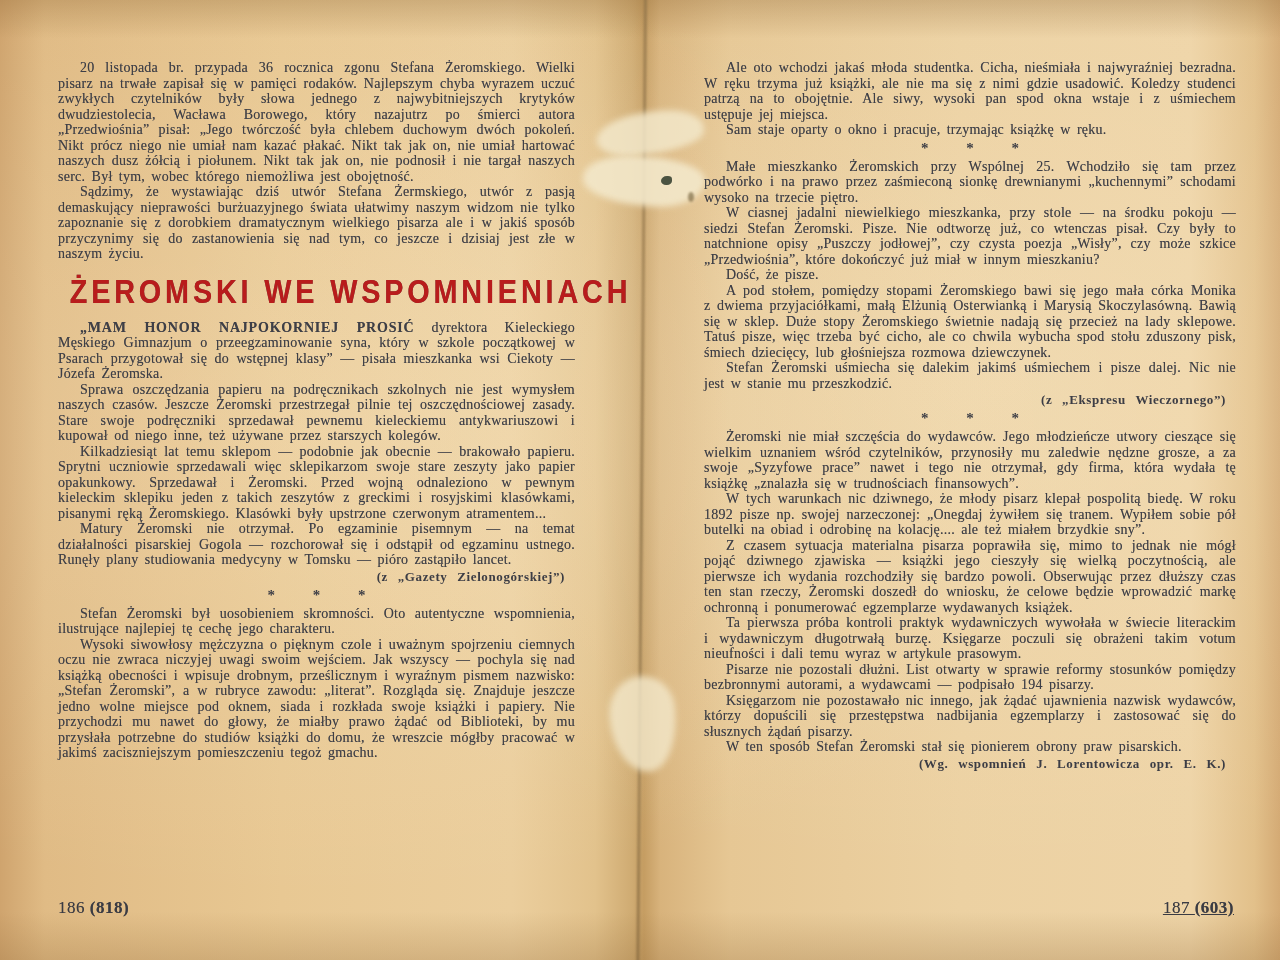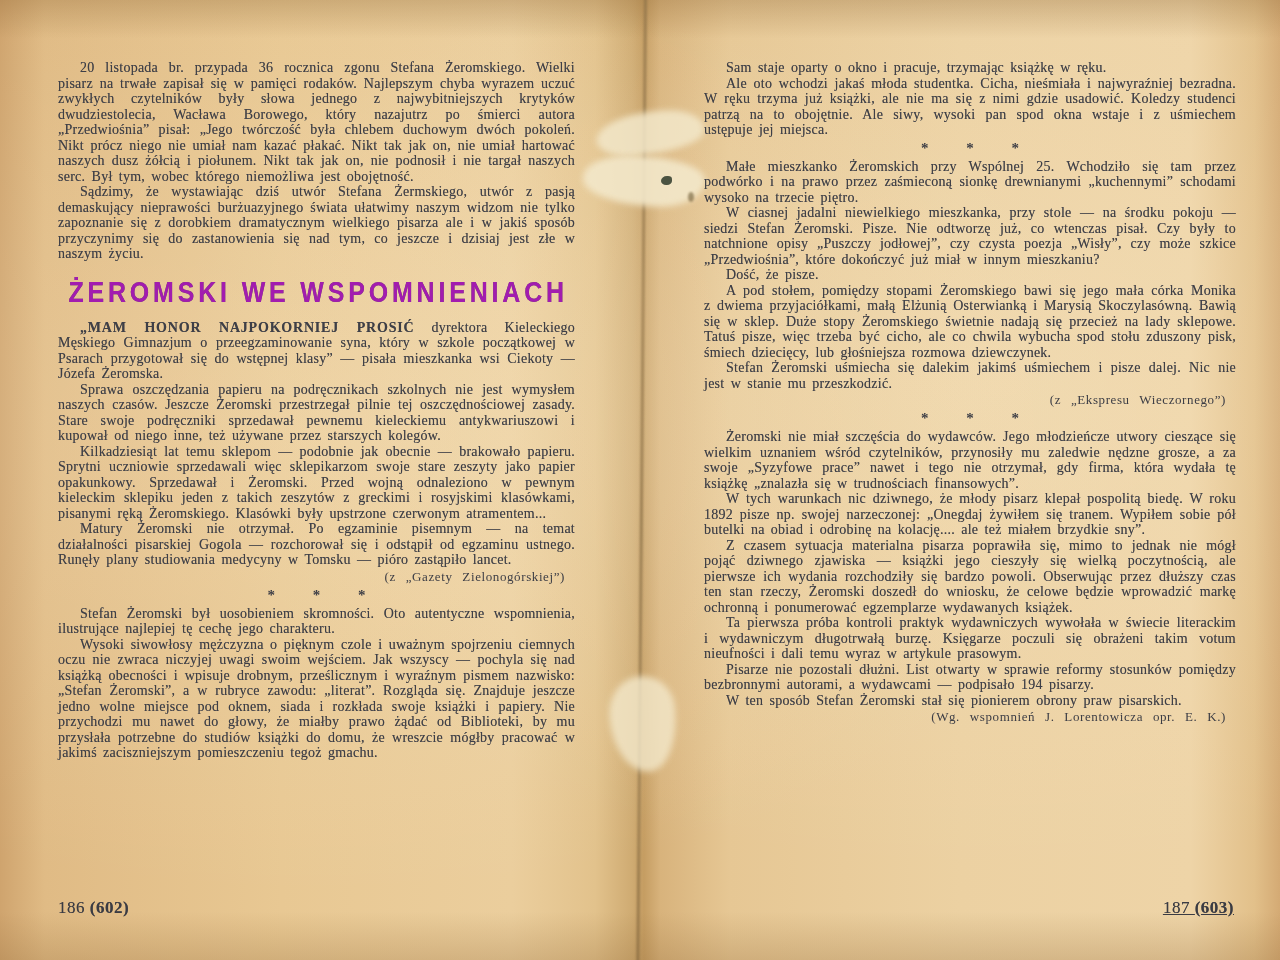--- a/index.html
+++ b/index.html
@@ -41,29 +41,29 @@
     margin:0;text-align:justify;text-indent:22px;
     font-size:14px;line-height:15.5px;
     word-spacing:2.5px;letter-spacing:0.25px;
     text-shadow:0 0 0.5px rgba(62,63,71,0.55);
   }
   .bold-lead{font-weight:bold;letter-spacing:0.8px;}
 
   .article-heading{
     margin:13px 0 11px;text-align:center;
     font-family:"Liberation Sans","DejaVu Sans",sans-serif;
-    font-weight:800;font-size:26px;line-height:34px;color:#a21caf;
+    font-weight:800;font-size:30px;line-height:34px;color:#b91c1c;
     letter-spacing:4px;white-space:nowrap;
   }
   .article-heading .stretch{display:inline-block;transform:scale(0.96,1.12);transform-origin:center;
     text-shadow:0 0 0.6px rgba(44,45,52,0.7);}
 
   .source{
     margin:1px 0 1px;text-align:right;padding-right:10px;
-    font-size:13px;line-height:16px;font-weight:normal;
+    font-size:13px;line-height:16px;font-weight:bold;
     word-spacing:6px;letter-spacing:0.6px;color:#3c3d45;
   }
   .separator{
     margin:2px 0 3px;text-align:center;
     font-size:15px;line-height:16px;word-spacing:34px;color:#3c3d45;font-weight:bold;
   }
   .page-num{
     position:absolute;top:838px;font-size:17px;letter-spacing:0.5px;color:#3a3b43;
     text-shadow:0 0 0.5px rgba(58,59,67,0.55);
   }
@@ -93,41 +93,42 @@
   <p class="body-p">Sprawa oszczędzania papieru na podręcznikach szkolnych nie jest wymysłem naszych czasów. Jeszcze Żeromski przestrzegał pilnie tej oszczędnościowej zasady. Stare swoje podręczniki sprzedawał pewnemu kieleckiemu antykwariuszowi i kupował od niego inne, też używane przez starszych kolegów.</p>
   <p class="body-p">Kilkadziesiąt lat temu sklepom — podobnie jak obecnie — brakowało papieru. Sprytni uczniowie sprzedawali więc sklepikarzom swoje stare zeszyty jako papier opakunkowy. Sprzedawał i Żeromski. Przed wojną odnaleziono w pewnym kieleckim sklepiku jeden z takich zeszytów z greckimi i rosyjskimi klasówkami, pisanymi ręką Żeromskiego. Klasówki były upstrzone czerwonym atramentem...</p>
   <p class="body-p">Matury Żeromski nie otrzymał. Po egzaminie pisemnym — na temat działalności pisarskiej Gogola — rozchorował się i odstąpił od egzaminu ustnego. Runęły plany studiowania medycyny w Tomsku — pióro zastąpiło lancet.</p>
 
   <div class="source">(z „Gazety Zielonogórskiej”)</div>
   <div class="separator">* * *</div>
 
   <p class="body-p">Stefan Żeromski był uosobieniem skromności. Oto autentyczne wspomnienia, ilustrujące najlepiej tę cechę jego charakteru.</p>
   <p class="body-p">Wysoki siwowłosy mężczyzna o pięknym czole i uważnym spojrzeniu ciemnych oczu nie zwraca niczyjej uwagi swoim wejściem. Jak wszyscy — pochyla się nad książką obecności i wpisuje drobnym, prześlicznym i wyraźnym pismem nazwisko: „Stefan Żeromski”, a w rubryce zawodu: „literat”. Rozgląda się. Znajduje jeszcze jedno wolne miejsce pod oknem, siada i rozkłada swoje książki i papiery. Nie przychodzi mu nawet do głowy, że miałby prawo żądać od Biblioteki, by mu przysłała potrzebne do studiów książki do domu, że wreszcie mógłby pracować w jakimś zaciszniejszym pomieszczeniu tegoż gmachu.</p>
 
-  <div class="page-num"><span>186 </span><span class="bold">(602)</span></div>
+  <div class="page-num"><span>186 </span><span class="bold">(818)</span></div>
 </div>
 
 <div class="page right">
+  <p class="body-p">Ale oto wchodzi jakaś młoda studentka. Cicha, nieśmiała i najwyraźniej bezradna. W ręku trzyma już książki, ale nie ma się z nimi gdzie usadowić. Koledzy studenci patrzą na to obojętnie. Ale siwy, wysoki pan spod okna wstaje i z uśmiechem ustępuje jej miejsca.</p>
   <p class="body-p">Sam staje oparty o okno i pracuje, trzymając książkę w ręku.</p>
-  <p class="body-p">Ale oto wchodzi jakaś młoda studentka. Cicha, nieśmiała i najwyraźniej bezradna. W ręku trzyma już książki, ale nie ma się z nimi gdzie usadowić. Koledzy studenci patrzą na to obojętnie. Ale siwy, wysoki pan spod okna wstaje i z uśmiechem ustępuje jej miejsca.</p>
 
   <div class="separator">* * *</div>
 
   <p class="body-p">Małe mieszkanko Żeromskich przy Wspólnej 25. Wchodziło się tam przez podwórko i na prawo przez zaśmieconą sionkę drewnianymi „kuchennymi” schodami wysoko na trzecie piętro.</p>
   <p class="body-p">W ciasnej jadalni niewielkiego mieszkanka, przy stole — na środku pokoju — siedzi Stefan Żeromski. Pisze. Nie odtworzę już, co wtenczas pisał. Czy były to natchnione opisy „Puszczy jodłowej”, czy czysta poezja „Wisły”, czy może szkice „Przedwiośnia”, które dokończyć już miał w innym mieszkaniu?</p>
   <p class="body-p">Dość, że pisze.</p>
   <p class="body-p">A pod stołem, pomiędzy stopami Żeromskiego bawi się jego mała córka Monika z dwiema przyjaciółkami, małą Elżunią Osterwianką i Marysią Skoczylasówną. Bawią się w sklep. Duże stopy Żeromskiego świetnie nadają się przecież na lady sklepowe. Tatuś pisze, więc trzeba być cicho, ale co chwila wybucha spod stołu zduszony pisk, śmiech dziecięcy, lub głośniejsza rozmowa dziewczynek.</p>
   <p class="body-p">Stefan Żeromski uśmiecha się dalekim jakimś uśmiechem i pisze dalej. Nic nie jest w stanie mu przeszkodzić.</p>
 
   <div class="source">(z „Ekspresu Wieczornego”)</div>
   <div class="separator">* * *</div>
 
   <p class="body-p">Żeromski nie miał szczęścia do wydawców. Jego młodzieńcze utwory cieszące się wielkim uznaniem wśród czytelników, przynosiły mu zaledwie nędzne grosze, a za swoje „Syzyfowe prace” nawet i tego nie otrzymał, gdy firma, która wydała tę książkę „znalazła się w trudnościach finansowych”.</p>
   <p class="body-p">W tych warunkach nic dziwnego, że młody pisarz klepał pospolitą biedę. W roku 1892 pisze np. swojej narzeczonej: „Onegdaj żywiłem się tranem. Wypiłem sobie pół butelki na obiad i odrobinę na kolację.... ale też miałem brzydkie sny”.</p>
   <p class="body-p">Z czasem sytuacja materialna pisarza poprawiła się, mimo to jednak nie mógł pojąć dziwnego zjawiska — książki jego cieszyły się wielką poczytnością, ale pierwsze ich wydania rozchodziły się bardzo powoli. Obserwując przez dłuższy czas ten stan rzeczy, Żeromski doszedł do wniosku, że celowe będzie wprowadzić markę ochronną i ponumerować egzemplarze wydawanych książek.</p>
   <p class="body-p">Ta pierwsza próba kontroli praktyk wydawniczych wywołała w świecie literackim i wydawniczym długotrwałą burzę. Księgarze poczuli się obrażeni takim votum nieufności i dali temu wyraz w artykule prasowym.</p>
   <p class="body-p">Pisarze nie pozostali dłużni. List otwarty w sprawie reformy stosunków pomiędzy bezbronnymi autorami, a wydawcami — podpisało 194 pisarzy.</p>
+  <p class="body-p">Księgarzom nie pozostawało nic innego, jak żądać ujawnienia nazwisk wydawców, którzy dopuścili się przestępstwa nadbijania egzemplarzy i zastosować się do słusznych żądań pisarzy.</p>
   <p class="body-p">W ten sposób Stefan Żeromski stał się pionierem obrony praw pisarskich.</p>
 
   <div class="source">(Wg. wspomnień J. Lorentowicza opr. E. K.)</div>
 
   <div class="page-num"><span>187 </span><span class="bold">(603)</span></div>
 </div>
 
 </body></html>

